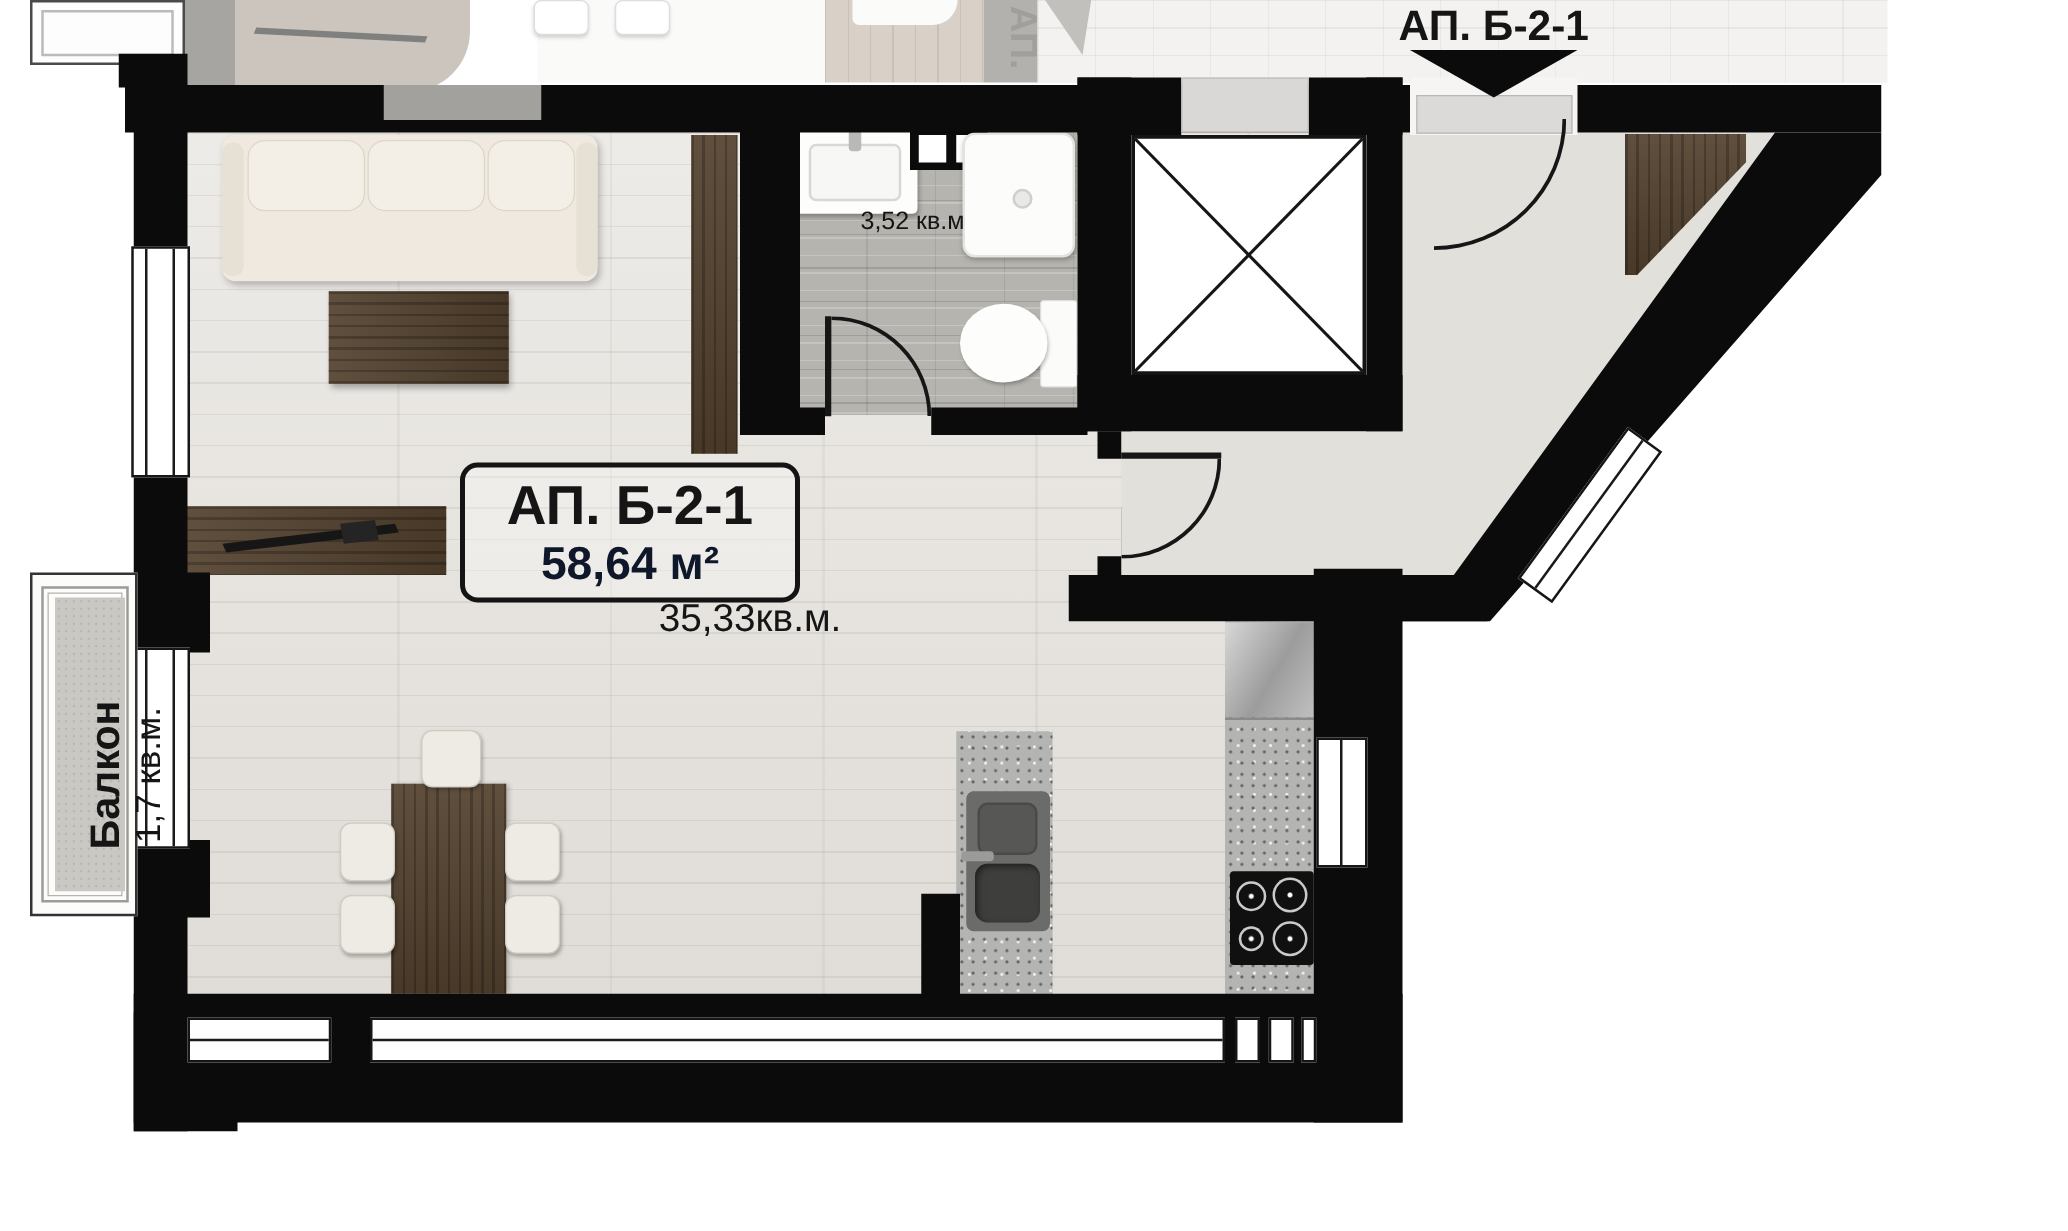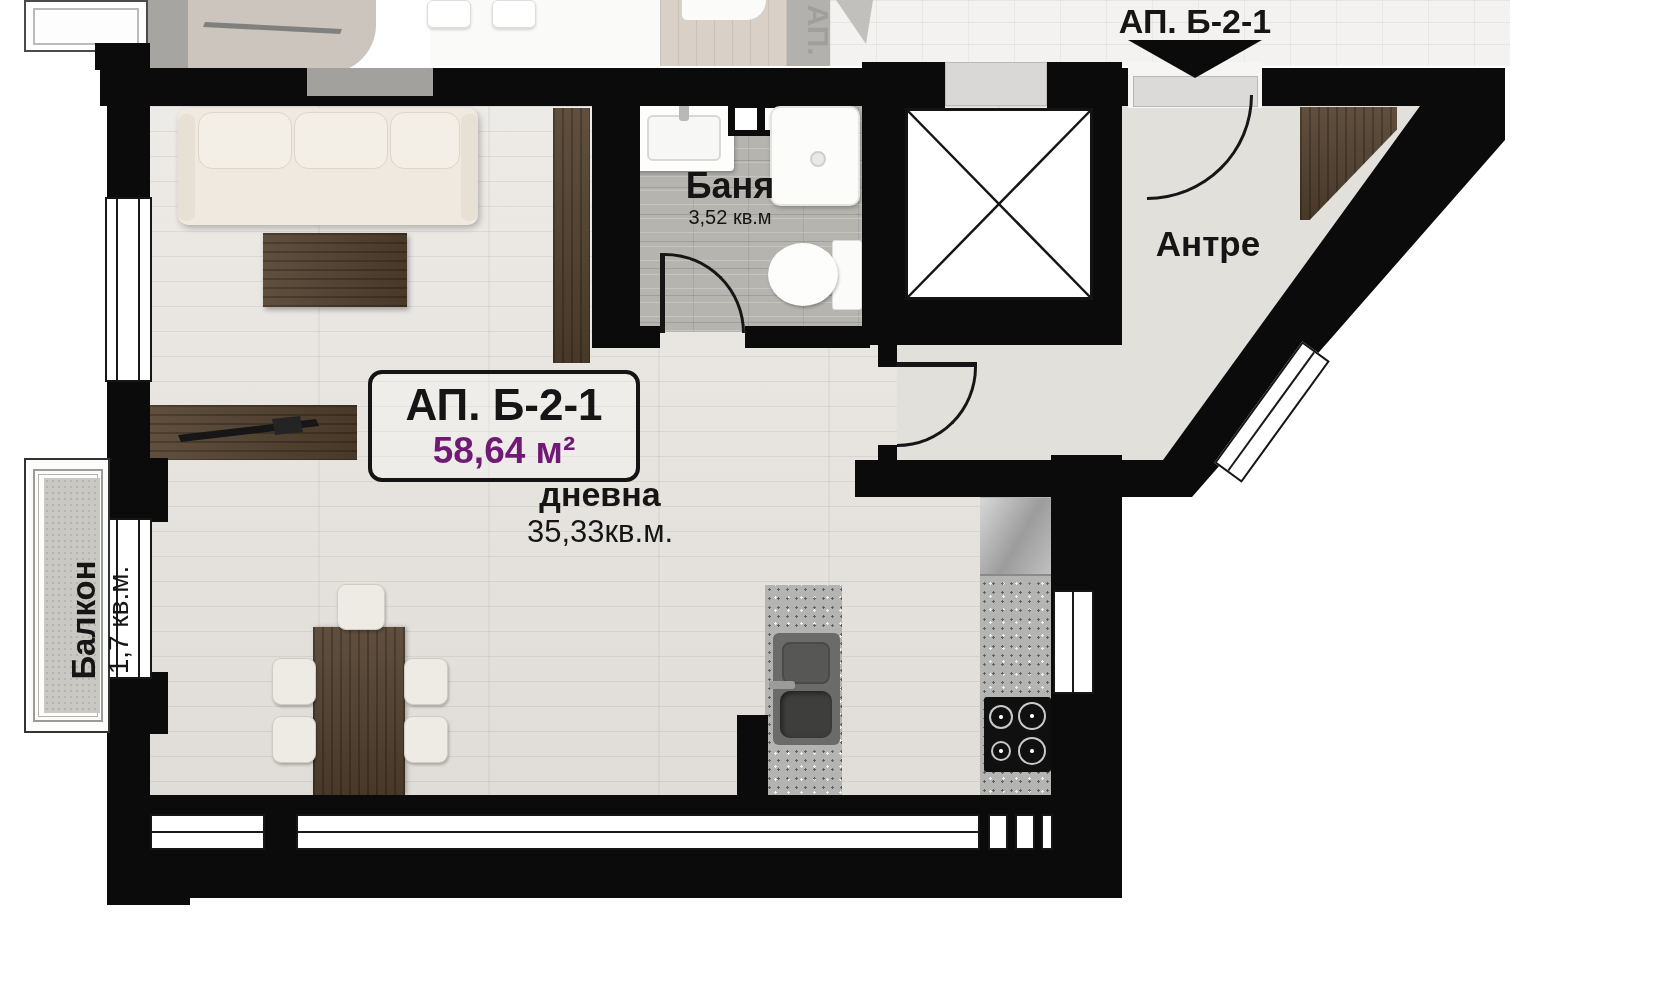--- a/index.html
+++ b/index.html
@@ -195,34 +195,31 @@
     <div class="abs" style="left:3px;top:3px;right:3px;bottom:3px;border:1px solid #b5b3b0;"></div>
   </div>
   <div class="abs" style="left:44px;top:478px;width:56px;height:235px;background-color:var(--balcony-floor,#cac8c3);
               background-image:radial-gradient(rgba(0,0,0,.1) 1px, transparent 1.2px);background-size:6px 6px;"></div>
 
   <div class="lbl b" style="left:1085px;top:2px;width:220px;font-size:34px;">АП. Б-2-1</div>
   <div class="abs" style="left:1128px;top:40px;width:0;height:0;border-left:67px solid transparent;border-right:67px solid transparent;border-top:38px solid #0b0b0b;"></div>
 
   <div class="abs" style="left:368px;top:370px;width:272px;height:112px;border:4px solid #141414;border-radius:14px;background:rgba(255,255,255,.3);box-sizing:border-box;text-align:center;">
     <div class="b" style="margin-top:6px;font-size:44px;color:#151515;">АП. Б-2-1</div>
-    <div class="b" style="font-size:37px;color:#701a75;">58,64 м²</div>
+    <div class="b" style="font-size:37px;color:#0f172a;">58,64 м²</div>
   </div>
 
   <div class="lbl" style="left:605px;top:166px;width:250px;">
-    <div class="b" style="font-size:36px;">Баня</div>
     <div style="font-size:20px;">3,52 кв.м</div>
   </div>
 
   <div class="lbl" style="left:1083px;top:224px;width:250px;">
-    <div class="b" style="font-size:35px;">Антре</div>
   </div>
 
   <div class="lbl" style="left:455px;top:476px;width:290px;">
-    <div class="b" style="font-size:34px;line-height:37px;">дневна</div>
     <div style="font-size:31px;margin-top:2px;">35,33кв.м.</div>
   </div>
 
   <div class="lbl" style="left:-9px;top:585px;width:220px;height:70px;transform:rotate(-90deg);">
     <div class="b" style="font-size:33px;">Балкон</div>
     <div style="font-size:28px;">1,7 кв.м.</div>
   </div>
 
 </div>
 

